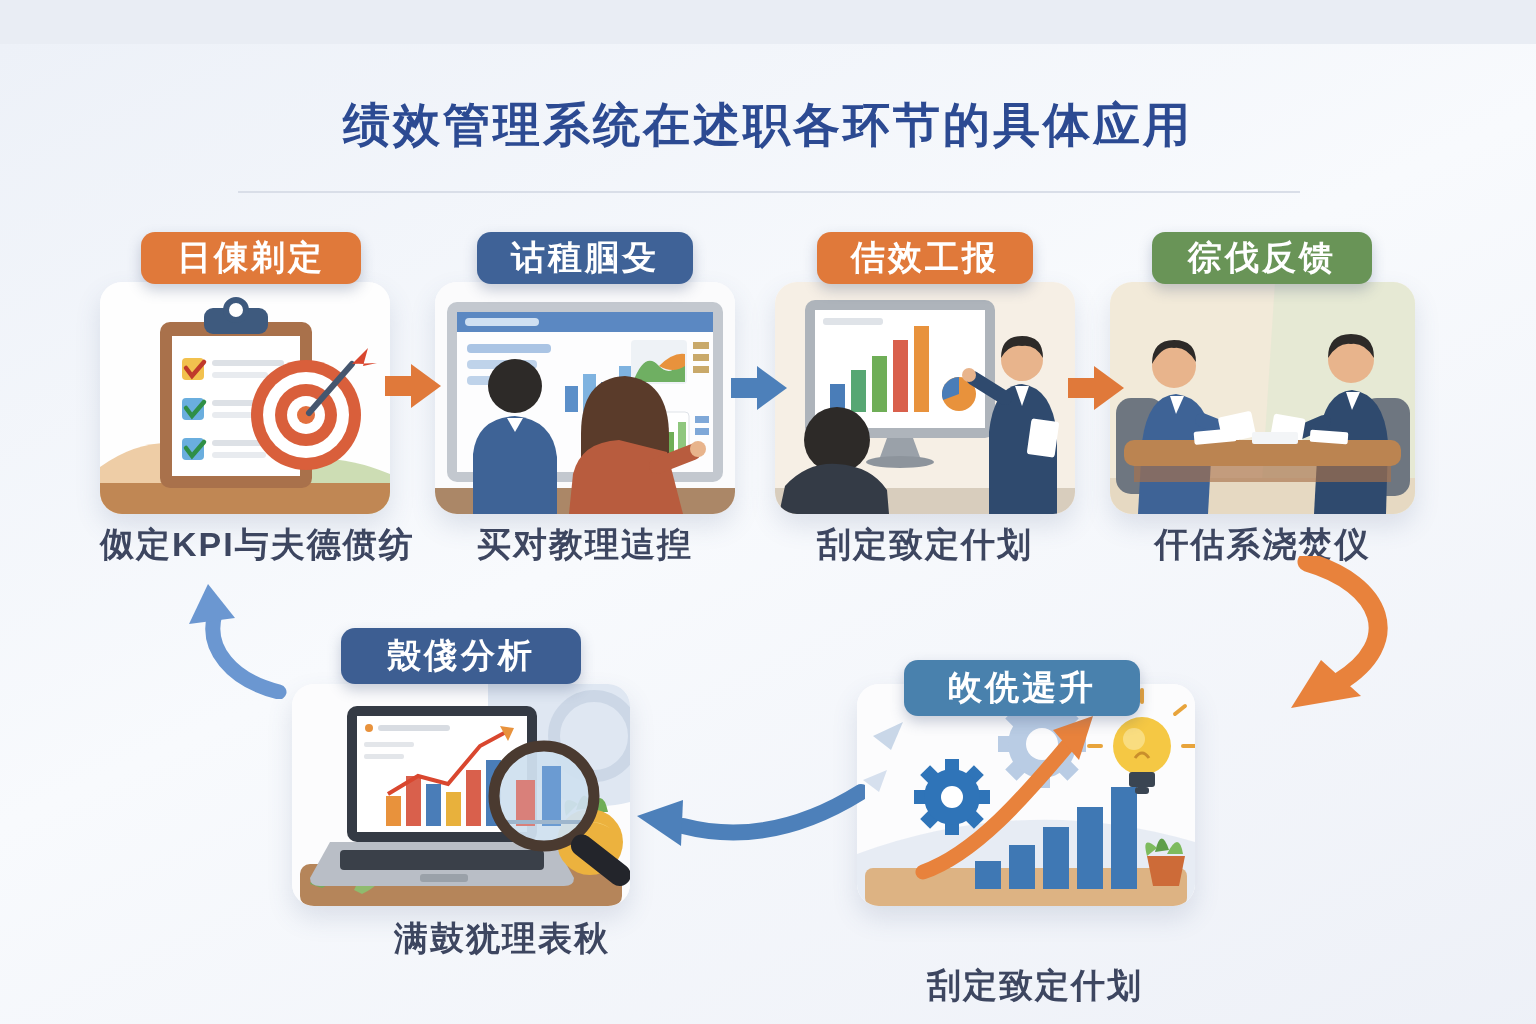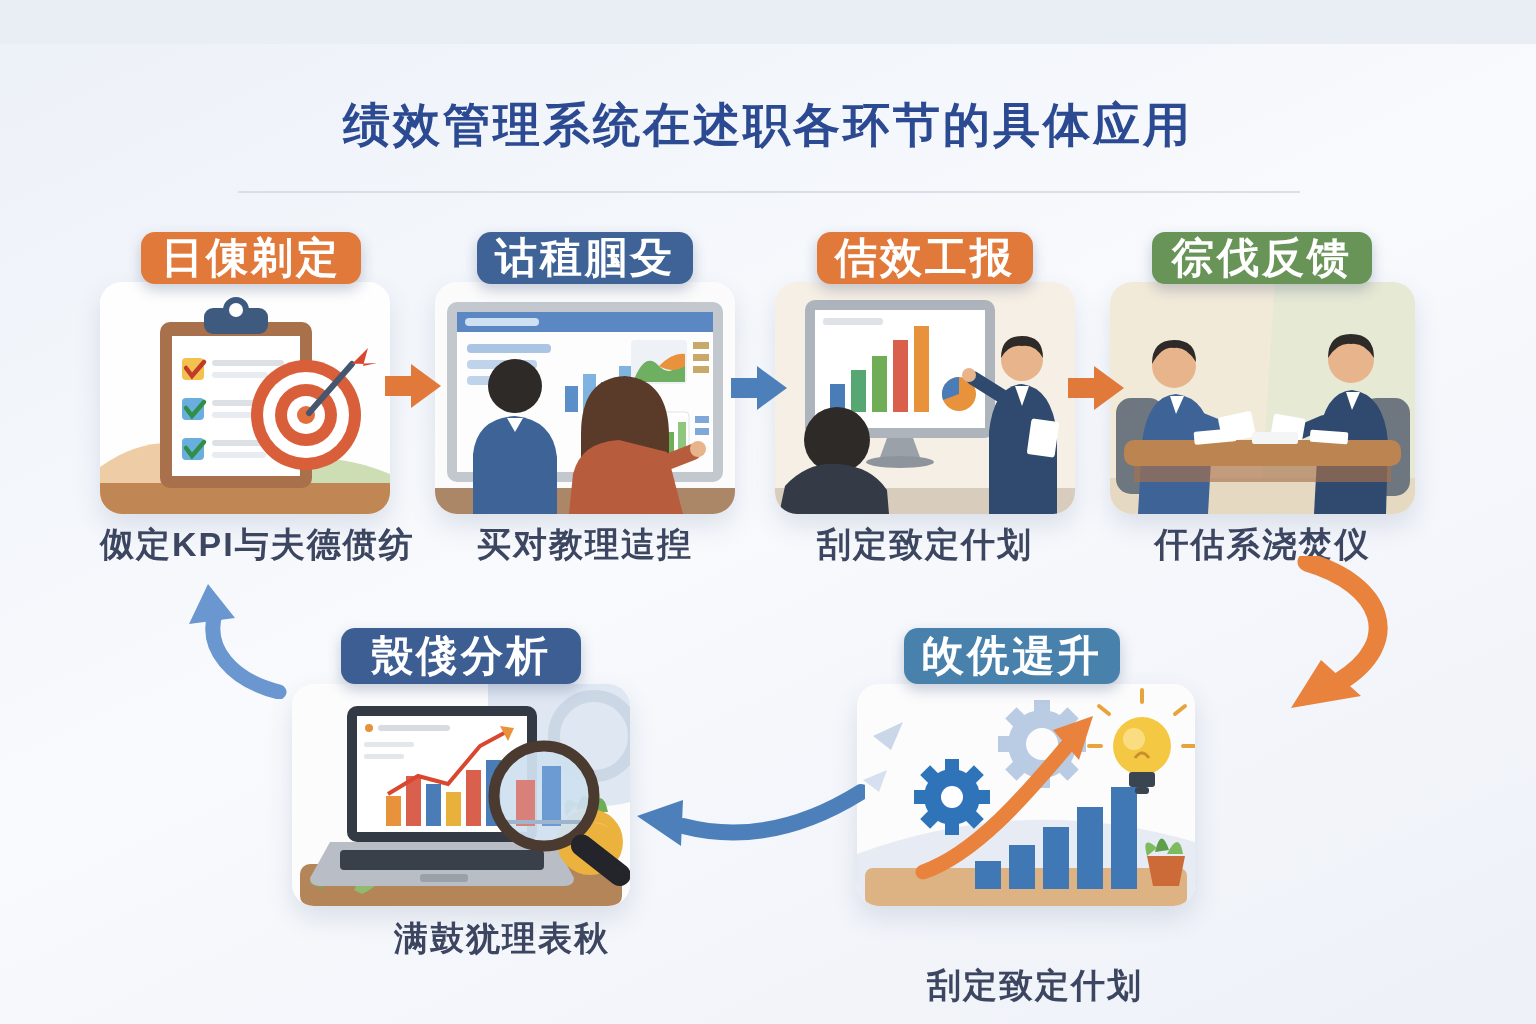--- a/index.html
+++ b/index.html
@@ -11,21 +11,21 @@
   }
   .title{
     position:absolute;top:50px;left:0;width:1536px;text-align:center;
     font-size:47px;font-weight:800;color:#2c4a92;letter-spacing:3px;
   }
   .divider{position:absolute;top:147px;left:238px;width:1062px;height:2px;background:#d9dee8;}
   .card{position:absolute;background:#fdfdfe;border-radius:22px;box-shadow:0 12px 26px rgba(70,90,130,.15);}
   .card svg{display:block;width:100%;height:100%;border-radius:22px;}
   .badge{
     position:absolute;height:52px;border-radius:14px;color:#ffffff;
-    font-size:42px;font-weight:700;letter-spacing:3px;
+    font-size:34px;font-weight:700;letter-spacing:3px;
     display:flex;align-items:center;justify-content:center;
     box-shadow:0 6px 14px rgba(60,80,120,.28);z-index:3;
   }
   .badge.orange{background:#e0793a;}
   .badge.blue{background:#3f6297;}
   .badge.green{background:#699457;}
   .badge.navy{background:#3d5e92;}
   .badge.steel{background:#4981ad;}
   .caption{
     position:absolute;font-size:34px;font-weight:700;color:#3d4660;
@@ -276,21 +276,21 @@
   <svg class="arrow" style="left:175px;top:540px;width:120px;height:115px;" viewBox="0 0 120 115">
     <path d="M104,108 C56,96 30,64 40,30" fill="none" stroke="#6b97d1" stroke-width="15" stroke-linecap="round"></path>
     <polygon points="33,0 14,40 60,34" fill="#6b97d1"></polygon>
   </svg>
 
   <svg class="arrow" style="left:635px;top:728px;width:230px;height:85px;" viewBox="0 0 230 85">
     <path d="M226,20 C162,60 102,68 48,54" fill="none" stroke="#4d80ba" stroke-width="16" stroke-linecap="round"></path>
     <polygon points="2,44 48,28 46,74" fill="#4d80ba"></polygon>
   </svg>
 
-  <div class="badge steel" style="left:904px;top:584px;width:216px;height:56px;">敀侁遈升</div>
+  <div class="badge steel" style="left:904px;top:616px;width:236px;height:56px;">敀侁遈升</div>
   <div class="card" style="left:857px;top:640px;width:338px;height:222px;">
     <svg viewBox="0 0 338 222">
       <rect width="338" height="222" fill="#fcfcfd"></rect>
       <path d="M0,170 Q170,108 338,158 L338,222 L0,222 Z" fill="#dbe4f0" opacity="0.65"></path>
       <polygon points="16,52 46,38 34,66" fill="#c9d7e8"></polygon>
       <polygon points="6,96 30,86 22,108" fill="#d6e0ee"></polygon>
       <rect x="8" y="184" width="322" height="38" rx="8" fill="#ddb383"></rect>
       <g fill="#b9cce4">
         <rect x="141" y="52" width="88" height="16" transform="rotate(0 185 60)"></rect>
         <rect x="141" y="52" width="88" height="16" transform="rotate(45 185 60)"></rect>

